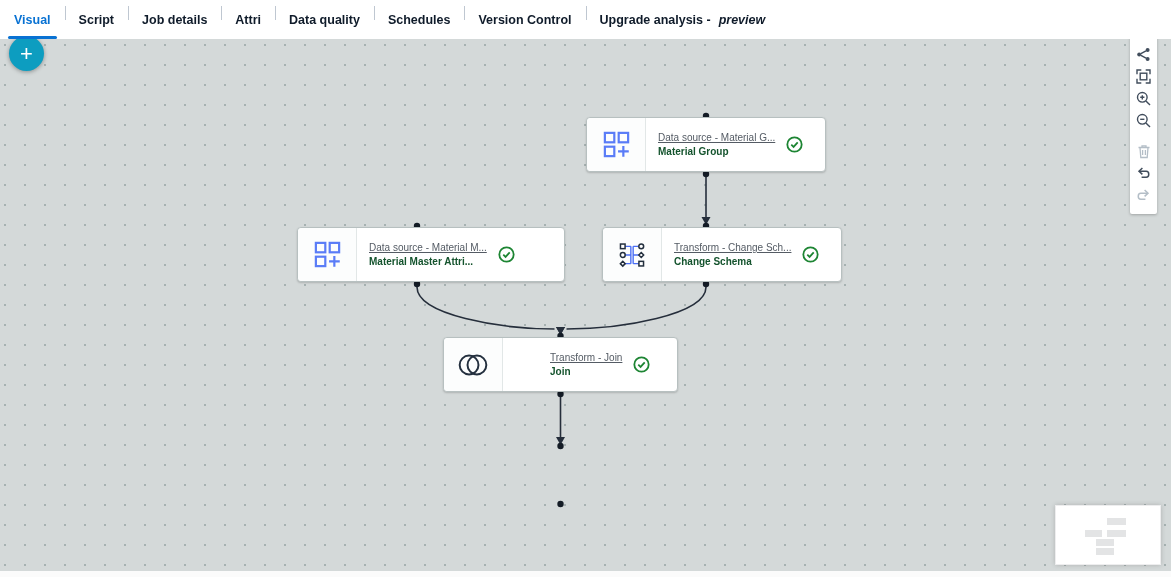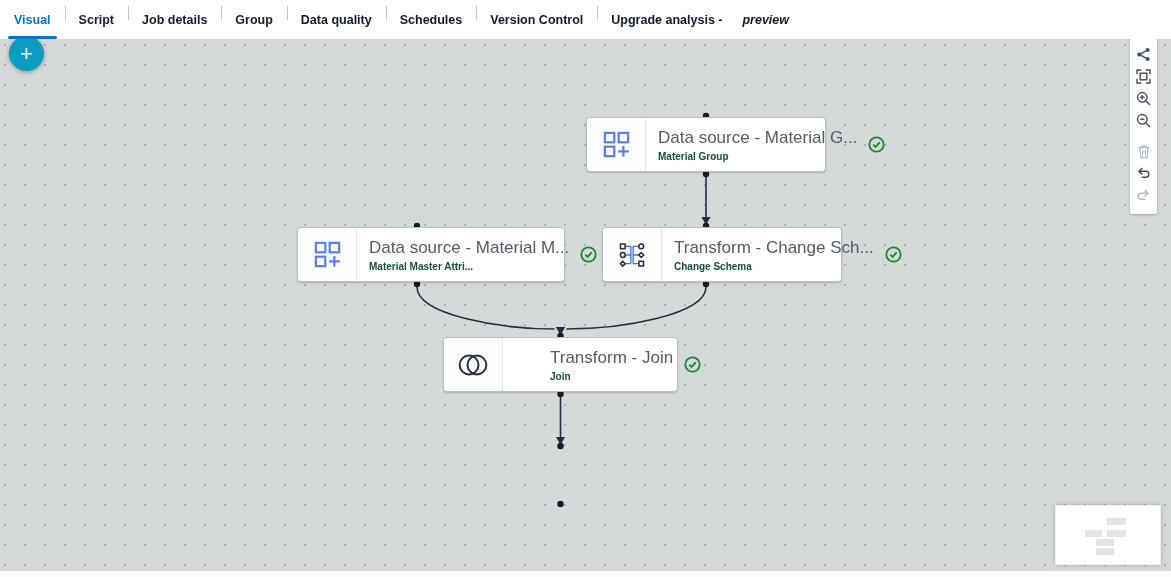--- a/index.html
+++ b/index.html
@@ -18,21 +18,21 @@
     font-size:12.5px; font-weight:bold; color:#0f1b2a; cursor:pointer; white-space:nowrap;
   }
   .tab:not(:first-child)::before {
     content:""; position:absolute; left:0; top:6px; height:14px; width:1px; background:#bfc7d1;
   }
   .tab.active { color:#0972d3; }
   .tab.active::after {
     content:""; position:absolute; left:8px; right:8px; bottom:0; height:3px;
     background:#0972d3; border-radius:2px;
   }
-  .tab i { font-style:italic; margin-left:20px; }
+  .tab i { font-style:italic; margin-left:8px; }
 
   
   .canvas {
     position:absolute; top:27px; left:0; width:1171px; height:550px;
     background-color:#d4d9d9;
     background-image:radial-gradient(circle, #a6b1b1 1px, rgba(0,0,0,0) 1.4px);
     background-size:20px 20px; background-position:15px 8px;
   }
   .edges { position:absolute; top:0; left:0; pointer-events:none; }
   .add-btn {
@@ -48,21 +48,21 @@
     position:absolute; display:flex; background:#fff; box-sizing:border-box;
     border:1px solid #b7c0c0; border-radius:4px; box-shadow:0 1px 2px rgba(0,0,0,.18);
     cursor:pointer; z-index:2;
   }
   .node-iconpane {
     width:58px; flex:0 0 58px; background:#fcfdfd; border-right:1px solid #e2e7e7;
     border-radius:4px 0 0 4px; display:flex; align-items:center; justify-content:center;
   }
   .node-body { display:flex; align-items:center; padding:0 10px 0 12px; min-width:0; }
   .node-text { display:flex; flex-direction:column; justify-content:center; gap:3px; }
-  .node-type { font-size:17px; color:#545b64; white-space:nowrap; }
+  .node-type { font-size:10px; color:#545b64; white-space:nowrap;text-decoration:underline; }
   .node-title { font-size:10px; font-weight:bold; color:#14532d; white-space:nowrap; }
   .node-check { margin-left:11px; flex:0 0 auto; display:flex; }
 
   
   .toolbar {
     position:absolute; top:9px; right:14px; width:27px; background:#fff;
     border-radius:2px; box-shadow:0 1px 3px rgba(0,0,0,.25);
     display:flex; flex-direction:column; align-items:center; padding:7px 0 8px; z-index:4;
   }
   .tool-btn { width:27px; height:22px; display:flex; align-items:center; justify-content:center; cursor:pointer; }
@@ -83,21 +83,21 @@
     <div class="tab active">
       <span>Visual</span>
     </div>
     <div class="tab">
       <span>Script</span>
     </div>
     <div class="tab">
       <span>Job details</span>
     </div>
     <div class="tab">
-      <span>Group</span>
+      <span>Attri</span>
     </div>
     <div class="tab">
       <span>Data quality</span>
     </div>
     <div class="tab">
       <span>Schedules</span>
     </div>
     <div class="tab">
       <span>Version Control</span>
     </div>

